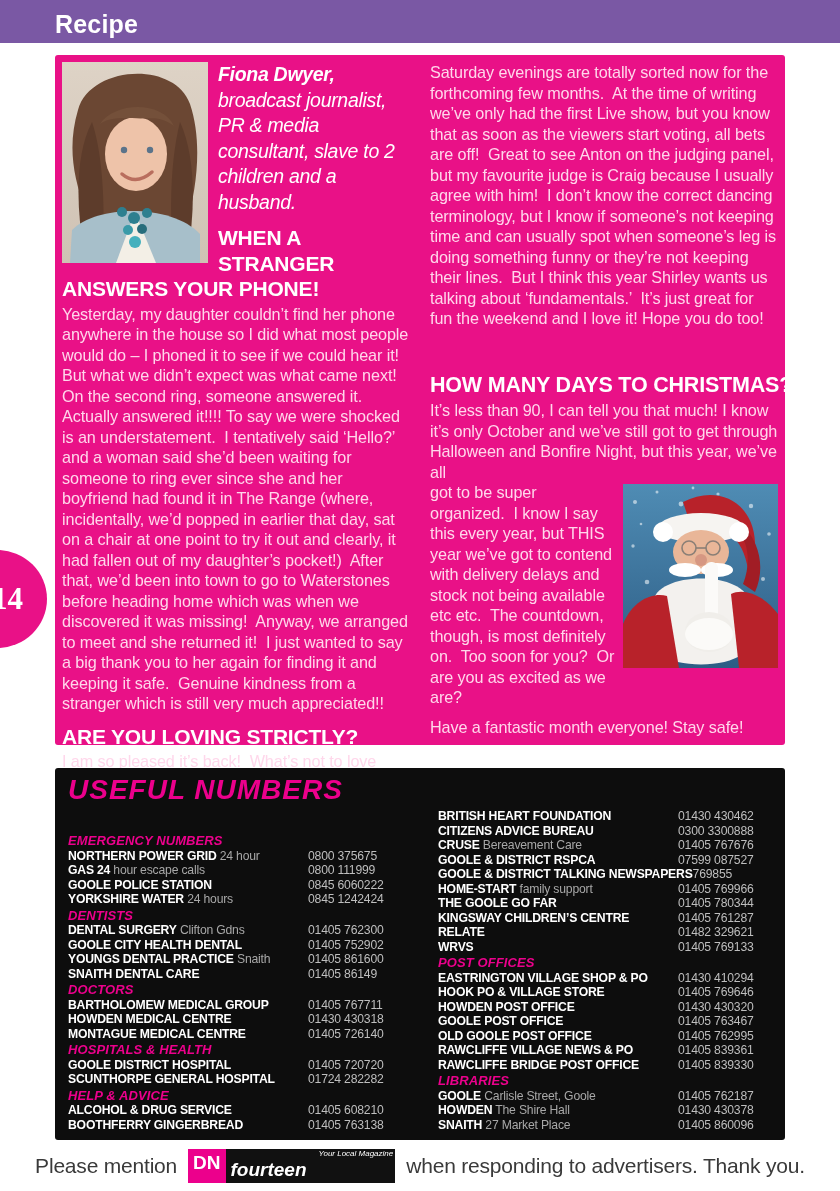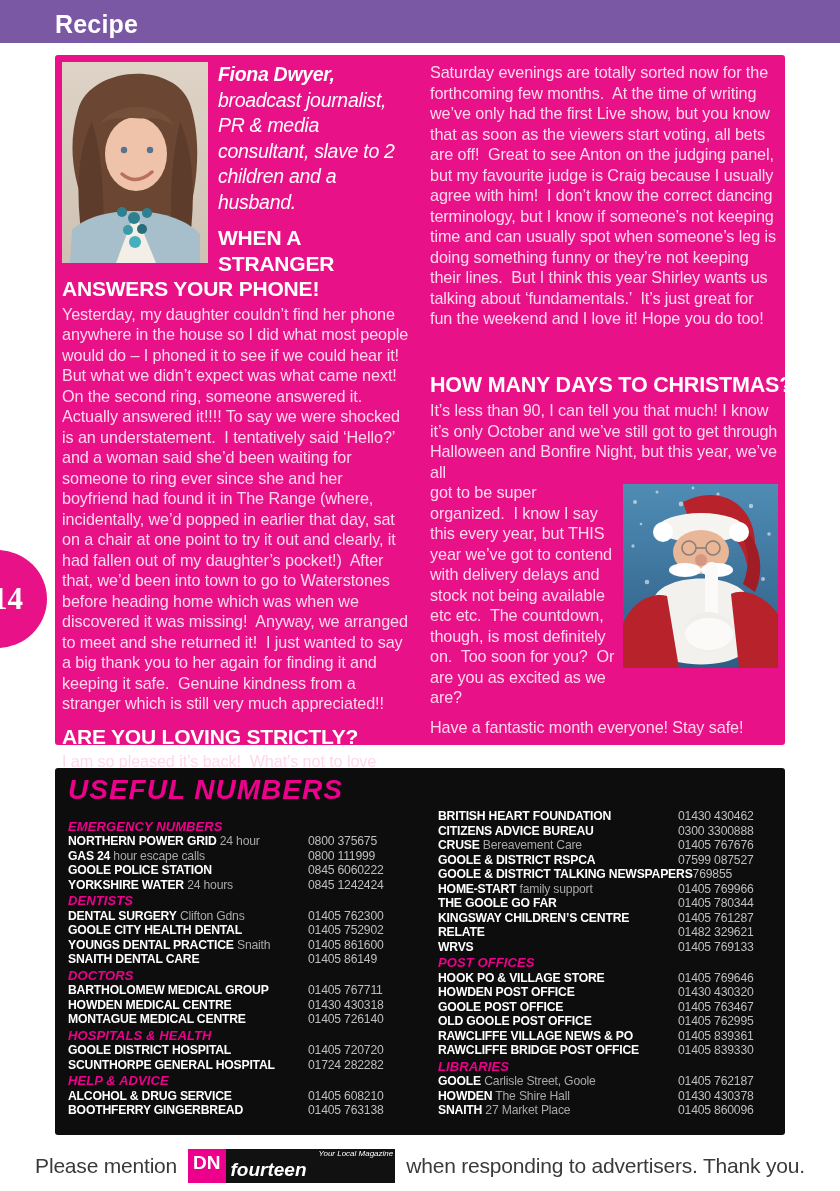--- a/index.html
+++ b/index.html
@@ -270,20 +270,24 @@
           <div class="dir-row">
             <span class="dir-name"><b>RELATE</b></span>
             <span class="dir-phone">01482 329621</span>
           </div>
           <div class="dir-row">
             <span class="dir-name"><b>WRVS</b></span>
             <span class="dir-phone">01405 769133</span>
           </div>
           <div class="dir-head">POST OFFICES</div>
           <div class="dir-row">
+            <span class="dir-name"><b>EASTRINGTON VILLAGE SHOP &amp; PO</b></span>
+            <span class="dir-phone">01430 410294</span>
+          </div>
+          <div class="dir-row">
             <span class="dir-name"><b>HOOK PO &amp; VILLAGE STORE</b></span>
             <span class="dir-phone">01405 769646</span>
           </div>
           <div class="dir-row">
             <span class="dir-name"><b>HOWDEN POST OFFICE</b></span>
             <span class="dir-phone">01430 430320</span>
           </div>
           <div class="dir-row">
             <span class="dir-name"><b>GOOLE POST OFFICE</b></span>
             <span class="dir-phone">01405 763467</span>

